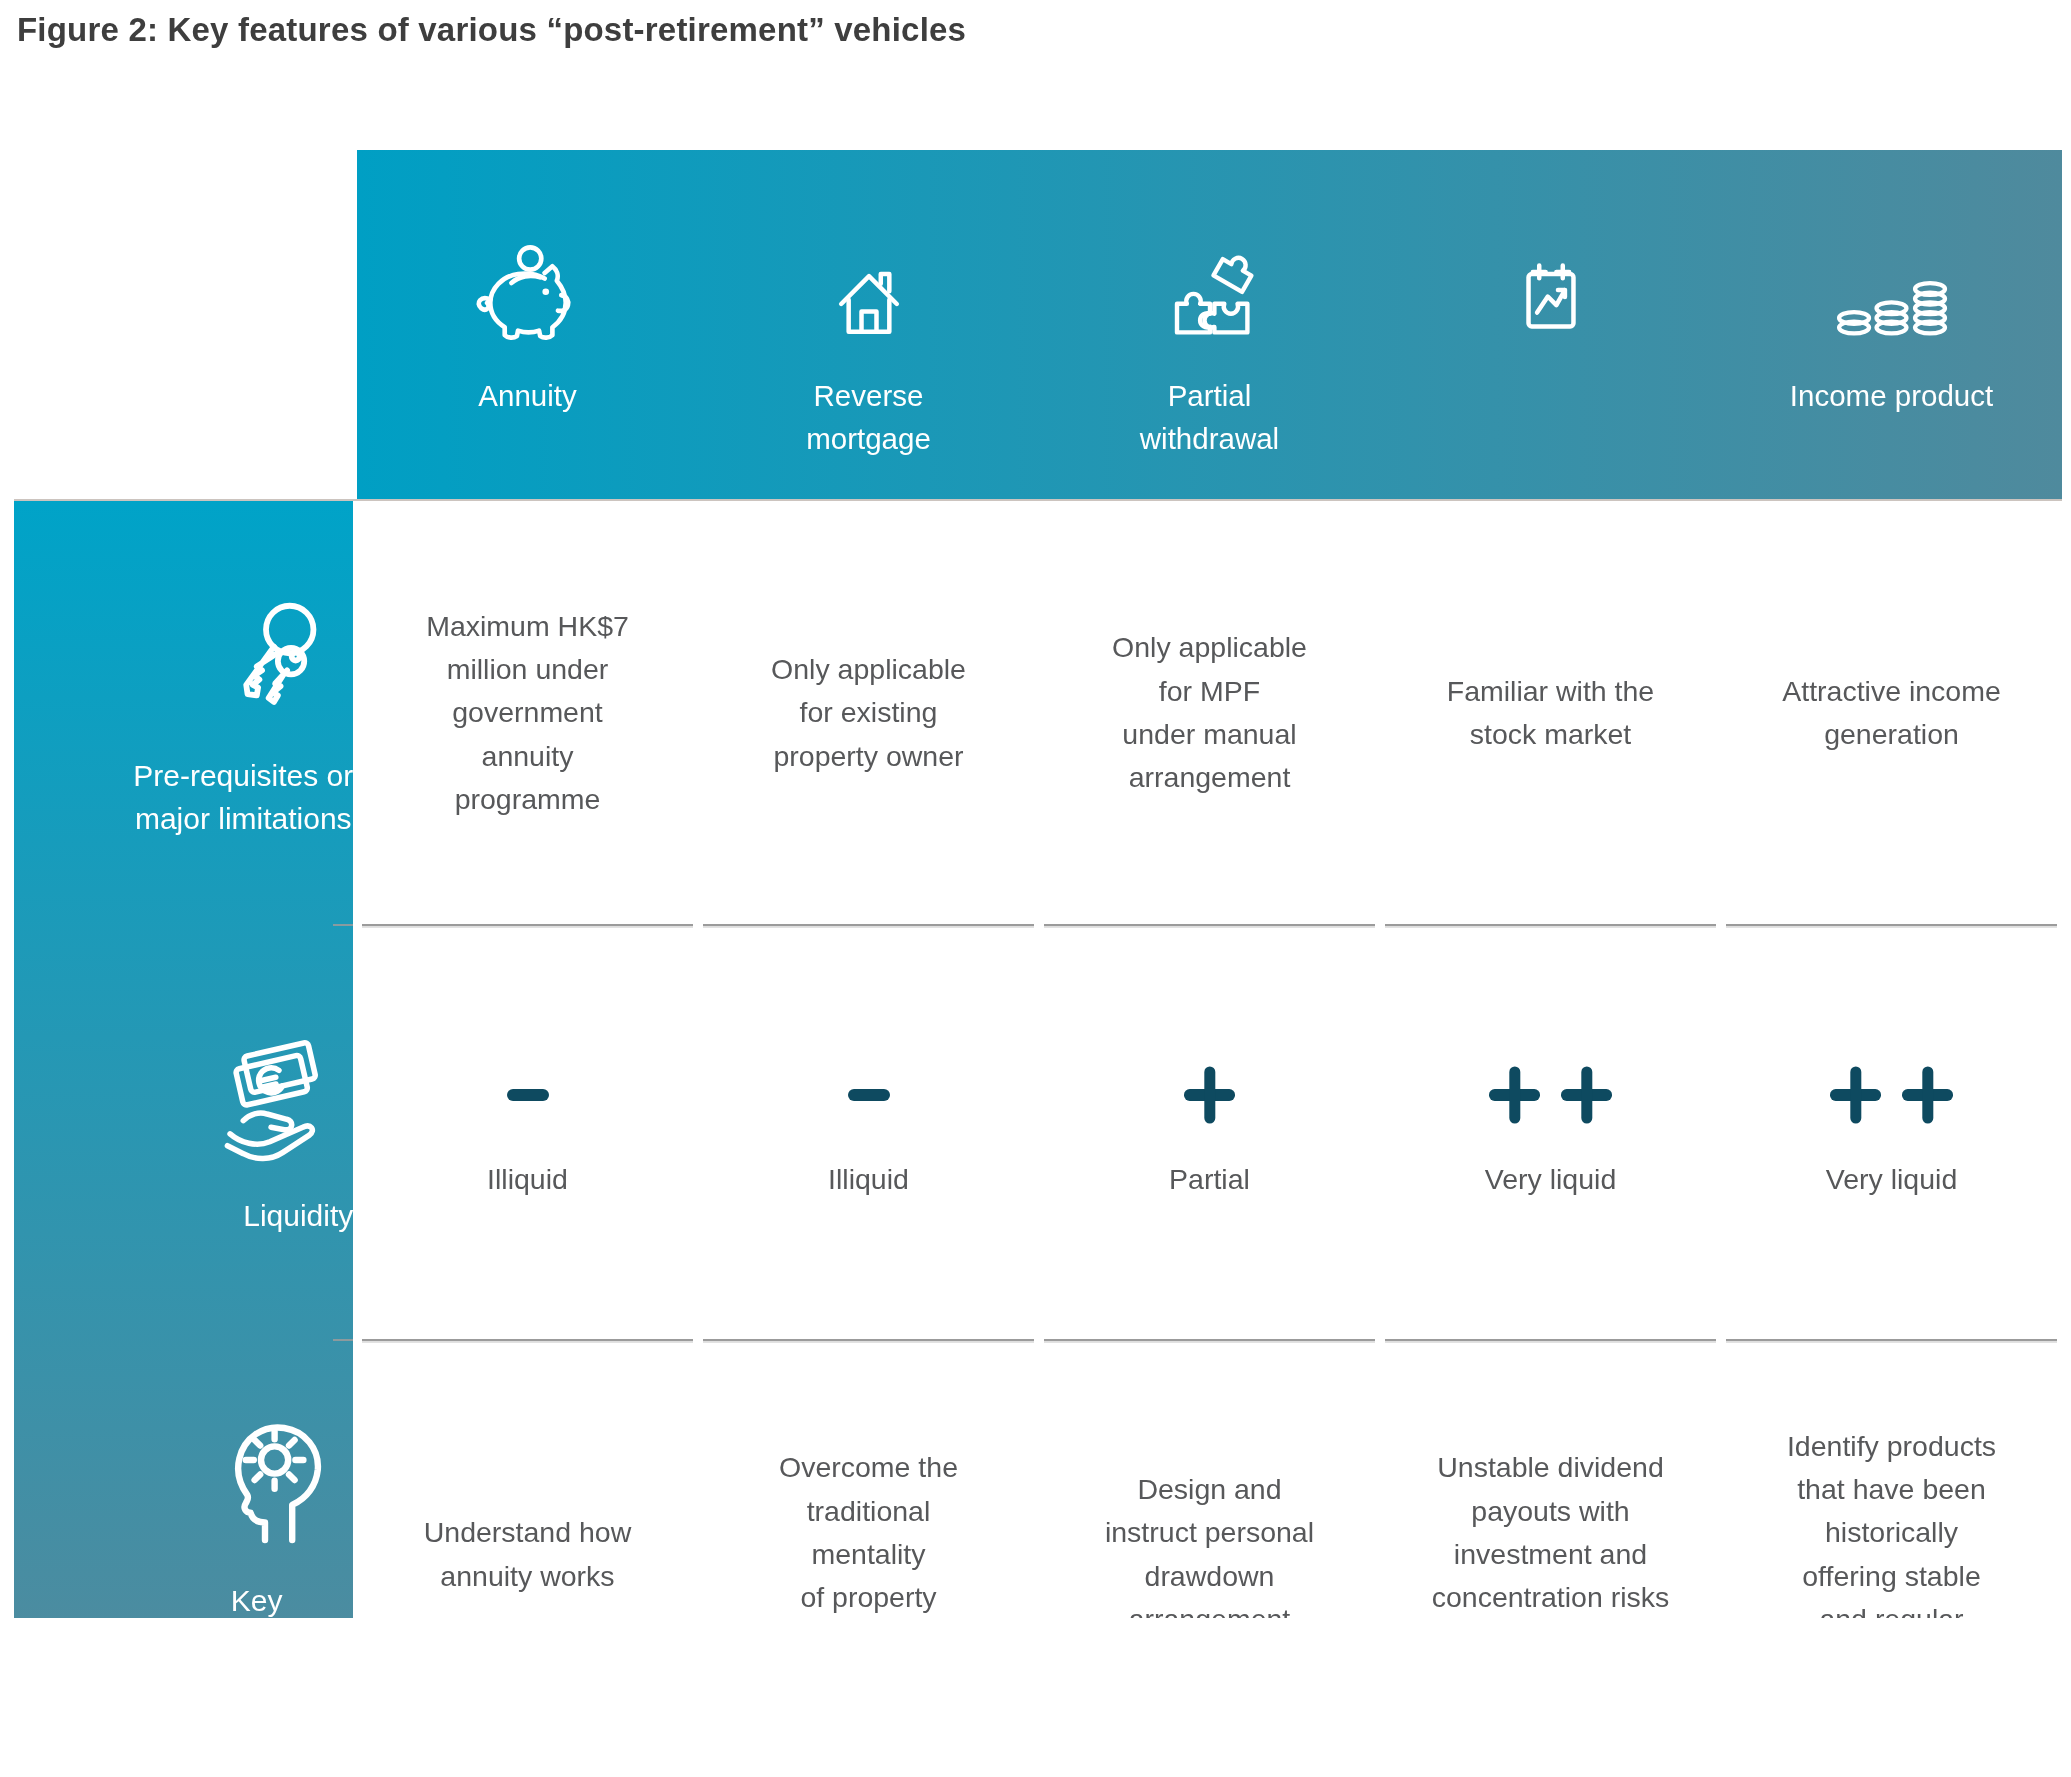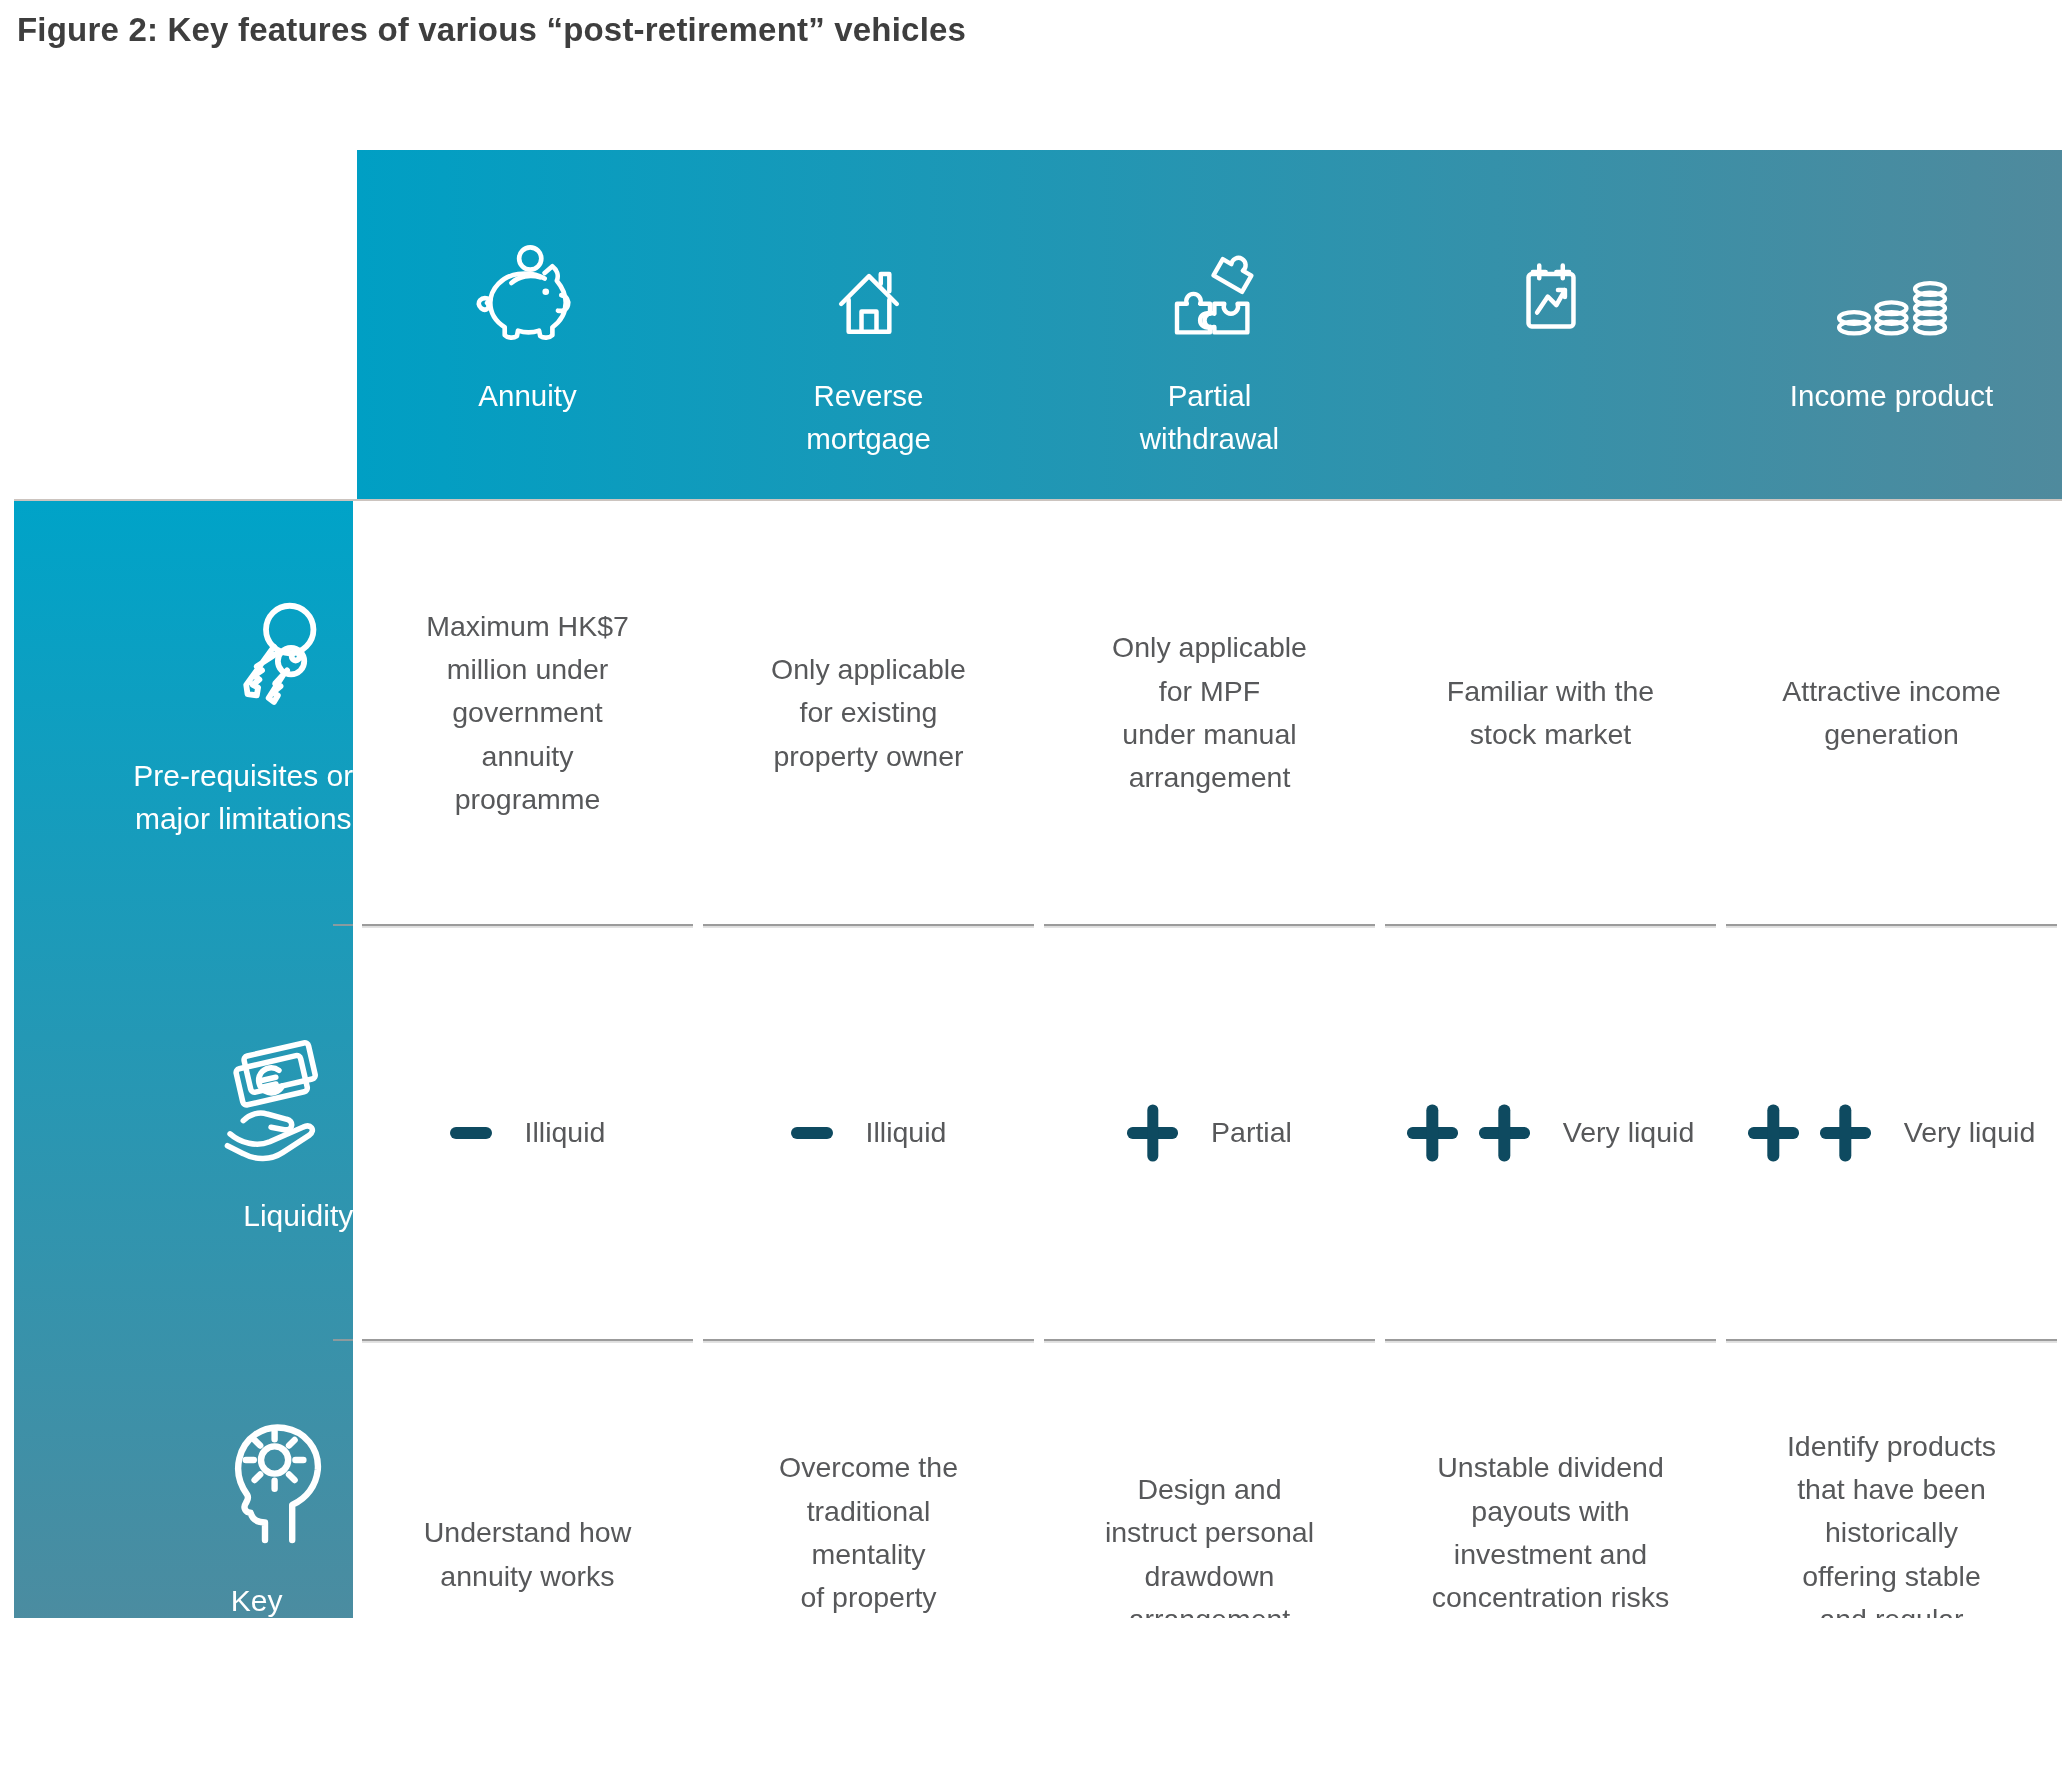--- a/index.html
+++ b/index.html
@@ -41,21 +41,21 @@
   
   .row { position:absolute; left:357px; width:1705px; display:grid; grid-template-columns:repeat(5,1fr); }
   .row.r1 { top:501px;  height:424px; }
   .row.r2 { top:925px;  height:416px; }
   .row.r3 { top:1341px; height:427px; }
   .cell {
     display:flex; align-items:center; justify-content:center; text-align:center;
     color:var(--body-text,#57585a); font-size:28.5px; line-height:1.52;
     white-space:pre-line; padding:0 15px; font-weight:400;
   }
-  .liq-cell { gap:33px; }
+  .liq-cell { flex-direction:column; gap:33px; }
   .sym { height:61px; display:flex; align-items:center; justify-content:center; gap:21px; }
   .bar { position:relative; width:42px; height:12.4px; border-radius:6.7px; background:var(--symbol,#0e4a60); }
   .bar.plus { width:51px; height:11.4px; border-radius:5.7px; }
   .bar.plus::after {
     content:""; position:absolute; left:50%; top:50%; transform:translate(-50%,-50%);
     width:11.4px; height:57px; border-radius:5.7px; background:var(--symbol,#0e4a60);
   }
   
   .dividers { position:absolute; left:357px; width:1705px; display:grid; grid-template-columns:repeat(5,1fr); }
   .dividers.d1 { top:924px; } .dividers.d2 { top:1339px; }

